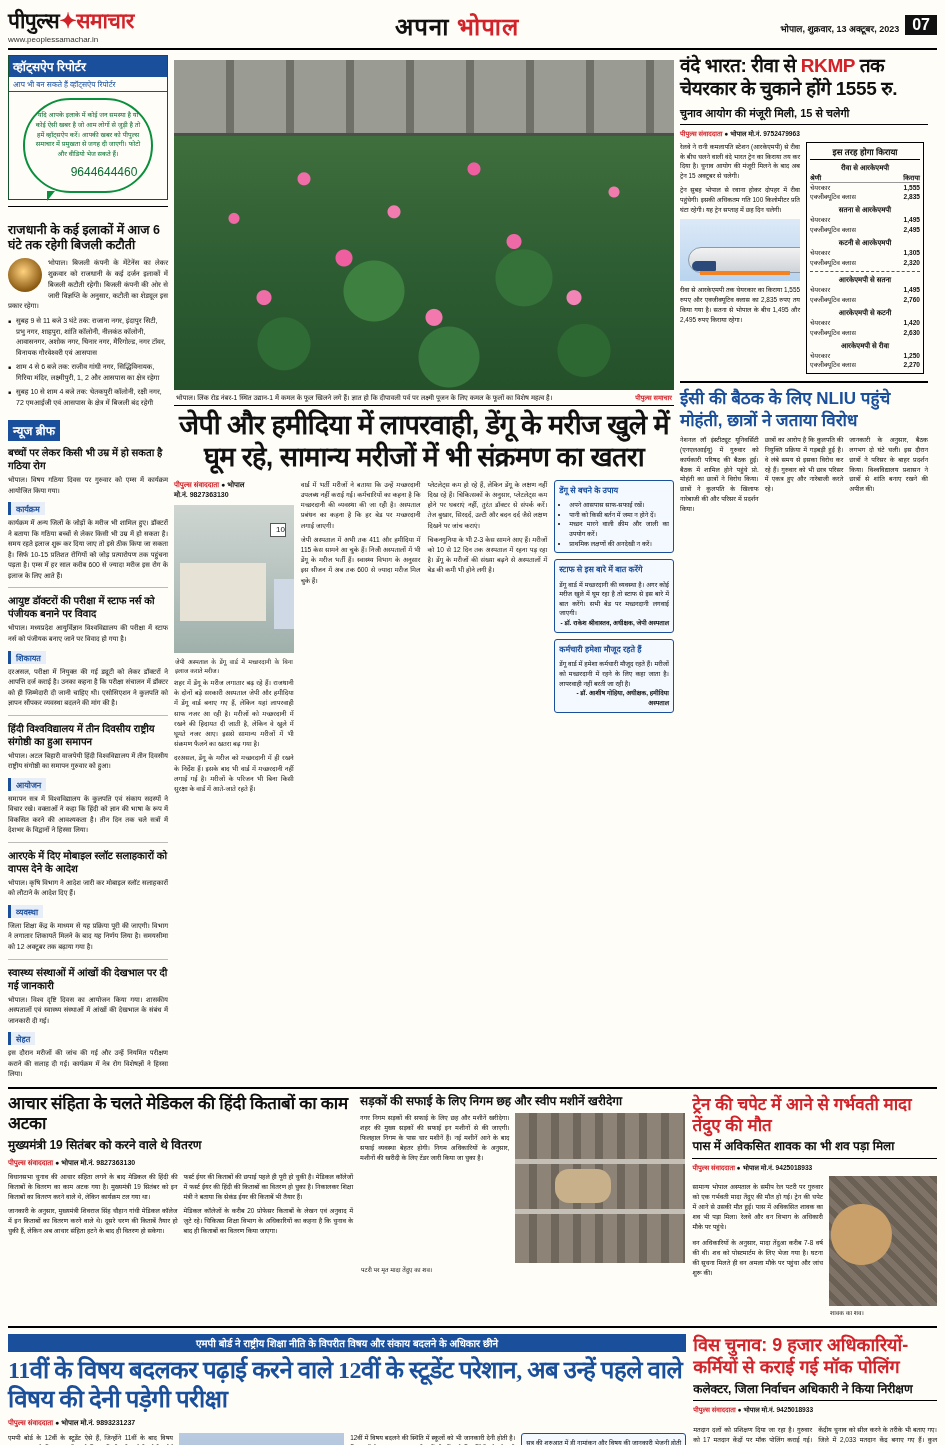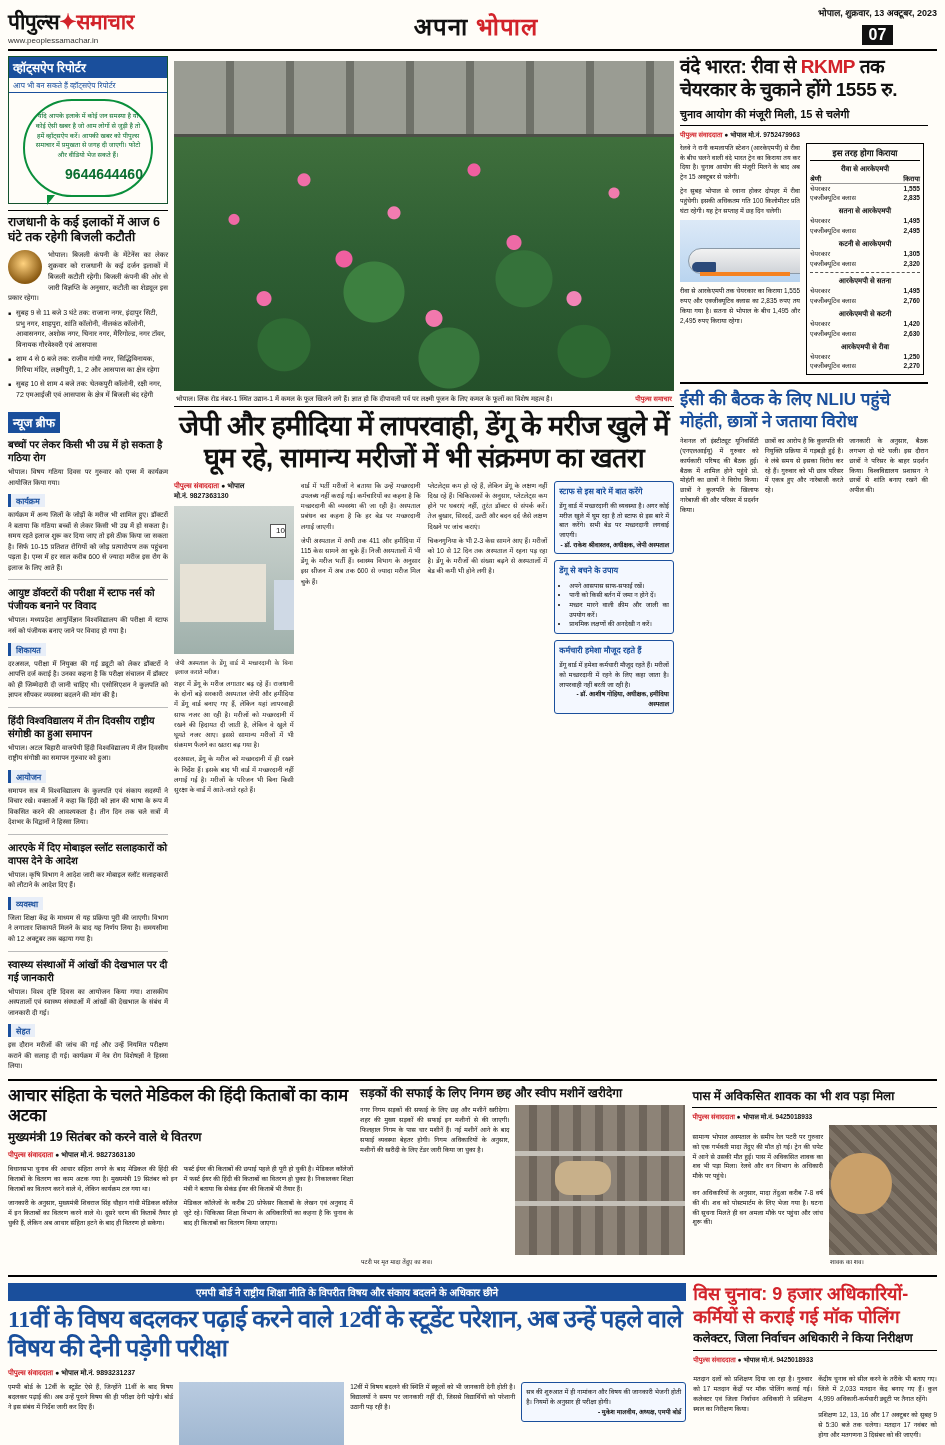--- a/index.html
+++ b/index.html
@@ -16,39 +16,39 @@
 
   
   .masthead { display:flex; align-items:center; justify-content:space-between; border-bottom:2px solid #000; padding-bottom:4px; }
   .mh-left { display:flex; flex-direction:column; }
   .mh-logo { font-size:21px; font-weight:bold; letter-spacing:-0.5px; }
   .mh-logo .red { color:#d2232a; }
   .mh-url { font-size:8px; color:#333; margin-top:1px; }
   .mh-center { font-size:24px; font-weight:bold; letter-spacing:1px; }
   .mh-center .b { color:#111; }
   .mh-center .r { color:#d2232a; }
-  .mh-right { display:flex; align-items:center; gap:6px;flex-direction:column; }
+  .mh-right { display:flex; align-items:flex-end; gap:6px; }
   .mh-date { font-size:9px; font-weight:bold; }
   .mh-pageno { background:#111; color:#fff; font-size:16px; font-weight:bold; padding:1px 7px; }
 
   
   .top-area { display:flex; gap:6px; margin-top:5px; }
   .col-left { width:160px; }
   .col-mid { width:500px; }
   .col-right { width:248px; }
 
   
   .wa-box { border:1px solid #14532d; }
   .wa-head { background:#1a4f9c; color:#fff; font-size:12px; font-weight:bold; padding:2px 4px; }
   .wa-sub { font-size:7.5px; padding:2px 4px; color:#1a4f9c; border-bottom:1px solid #1a4f9c;}
   .wa-bubble { margin:6px auto; width:130px; border:2px solid #0a8f3c; border-radius:70px; padding:10px 8px; text-align:center; font-size:6.5px; line-height:1.5; color:#0a6e30; position:relative; }
   .wa-bubble:after { content:""; position:absolute; bottom:-10px; left:22px; border-width:10px 8px 0 0; border-style:solid; border-color:#0a8f3c transparent transparent transparent; }
-  .wa-phone { font-size:14px; font-weight:bold; color:#0a6e30; margin-top:4px;padding-left:32px; }
-
-  .rail-hd { font-size:12.5px; font-weight:bold; line-height:1.25; color:#111; border-top:1px solid #000; padding-top:4px; margin-top:6px; }
+  .wa-phone { font-size:12px; font-weight:normal; color:#0a6e30; margin-top:4px;padding-left:32px; }
+
+  .rail-hd { font-size:12.5px; font-weight:bold; line-height:1.25; color:#111; border-top:1px solid #000; padding-top:16px; margin-top:6px; }
   .rail-body { font-size:7px; line-height:1.55; text-align:justify; margin-top:4px; column-count:1; }
   .rail-body p { margin:0 0 4px 0; }
   .lamp { width:34px; height:34px; border-radius:50%; background:radial-gradient(circle at 45% 40%, #ffd27f, #8a5a12 70%); float:left; margin:0 6px 2px 0; }
 
   .bullet-list { font-size:7px; line-height:1.5; }
   .bullet-list div { margin-bottom:4px; padding-left:8px; position:relative; }
   .bullet-list div:before { content:"■"; position:absolute; left:0; font-size:5px; top:2px; color:#111; }
 
   .brief-head { background:#1a4f9c; color:#fff; font-size:12px; font-weight:bold; padding:2px 5px; display:inline-block; margin-top:8px; }
   .brief-title { font-size:10px; font-weight:bold; line-height:1.3; margin:5px 0 3px; }
@@ -259,32 +259,32 @@
         <div class="c">
           <p>वार्ड में भर्ती मरीजों ने बताया कि उन्हें मच्छरदानी उपलब्ध नहीं कराई गई। कर्मचारियों का कहना है कि मच्छरदानी की व्यवस्था की जा रही है। अस्पताल प्रबंधन का कहना है कि हर बेड पर मच्छरदानी लगाई जाएगी।</p>
           <p>जेपी अस्पताल में अभी तक 411 और हमीदिया में 115 केस सामने आ चुके हैं। निजी अस्पतालों में भी डेंगू के मरीज भर्ती हैं। स्वास्थ्य विभाग के अनुसार इस सीजन में अब तक 600 से ज्यादा मरीज मिल चुके हैं।</p>
         </div>
         <div class="c">
           <p>प्लेटलेट्स कम हो रहे हैं, लेकिन डेंगू के लक्षण नहीं दिख रहे हैं। चिकित्सकों के अनुसार, प्लेटलेट्स कम होने पर घबराएं नहीं, तुरंत डॉक्टर से संपर्क करें। तेज बुखार, सिरदर्द, उल्टी और बदन दर्द जैसे लक्षण दिखने पर जांच कराएं।</p>
           <p>चिकनगुनिया के भी 2-3 केस सामने आए हैं। मरीजों को 10 से 12 दिन तक अस्पताल में रहना पड़ रहा है। डेंगू के मरीजों की संख्या बढ़ने से अस्पतालों में बेड की कमी भी होने लगी है।</p>
         </div>
         <div class="c">
           <div class="tipbox">
-            <h4>स्टाफ से इस बारे में बात करेंगे</h4>
-            <div style="font-size:6.4px;line-height:1.5;">डेंगू वार्ड में मच्छरदानी की व्यवस्था है। अगर कोई मरीज खुले में घूम रहा है तो स्टाफ से इस बारे में बात करेंगे। सभी बेड पर मच्छरदानी लगवाई जाएगी।</div>
-            <div class="quote-name">- डॉ. राकेश श्रीवास्तव, अधीक्षक, जेपी अस्पताल</div>
-          </div>
-          <div class="tipbox">
             <h4>डेंगू से बचने के उपाय</h4>
             <ul>
               <li>अपने आसपास साफ-सफाई रखें।</li>
               <li>पानी को किसी बर्तन में जमा न होने दें।</li>
               <li>मच्छर मारने वाली क्रीम और जाली का उपयोग करें।</li>
               <li>प्राथमिक लक्षणों की अनदेखी न करें।</li>
             </ul>
+          </div>
+          <div class="tipbox">
+            <h4>स्टाफ से इस बारे में बात करेंगे</h4>
+            <div style="font-size:6.4px;line-height:1.5;">डेंगू वार्ड में मच्छरदानी की व्यवस्था है। अगर कोई मरीज खुले में घूम रहा है तो स्टाफ से इस बारे में बात करेंगे। सभी बेड पर मच्छरदानी लगवाई जाएगी।</div>
+            <div class="quote-name">- डॉ. राकेश श्रीवास्तव, अधीक्षक, जेपी अस्पताल</div>
           </div>
           <div class="tipbox">
             <h4>कर्मचारी हमेशा मौजूद रहते हैं</h4>
             <div style="font-size:6.4px;line-height:1.5;">डेंगू वार्ड में हमेशा कर्मचारी मौजूद रहते हैं। मरीजों को मच्छरदानी में रहने के लिए कहा जाता है। लापरवाही नहीं बरती जा रही है।</div>
             <div class="quote-name">- डॉ. आशीष गोहिया, अधीक्षक, हमीदिया अस्पताल</div>
           </div>
         </div>
       </div>
     </div>
 
@@ -424,20 +424,21 @@
             <div class="rail" style="top:46px"></div>
             <div class="rail" style="top:96px"></div>
             <div style="position:absolute;left:40px;top:56px;width:56px;height:34px;background:#c8b08a;border-radius:14px;"></div>
           </div>
         </div>
       </div>
       <div class="photo-cap">पटरी पर मृत मादा तेंदुए का शव।</div>
     </div>
 
     <div class="s-col-c">
+      <div class="red-head" style="color:#d2232a">ट्रेन की चपेट में आने से गर्भवती मादा तेंदुए की मौत</div>
       <div class="h3" style="margin-top:3px;border-bottom:1px solid #000;padding-bottom:3px;">पास में अविकसित शावक का भी शव पड़ा मिला</div>
       <div class="r-byline">
         <span style="color:#d2232a">पीपुल्स संवाददाता</span> ●
         <span>भोपाल</span>
         <span>मो.नं. 9425018933</span>
       </div>
       <div style="display:flex;gap:6px;">
         <div style="flex:1;font-size:6.4px;line-height:1.55;text-align:justify;">
           <p>सामान्य भोपाल अस्पताल के समीप रेल पटरी पर गुरुवार को एक गर्भवती मादा तेंदुए की मौत हो गई। ट्रेन की चपेट में आने से उसकी मौत हुई। पास में अविकसित शावक का शव भी पड़ा मिला। रेलवे और वन विभाग के अधिकारी मौके पर पहुंचे।</p>
           <p>वन अधिकारियों के अनुसार, मादा तेंदुआ करीब 7-8 वर्ष की थी। शव को पोस्टमार्टम के लिए भेजा गया है। घटना की सूचना मिलते ही वन अमला मौके पर पहुंचा और जांच शुरू की।</p>

